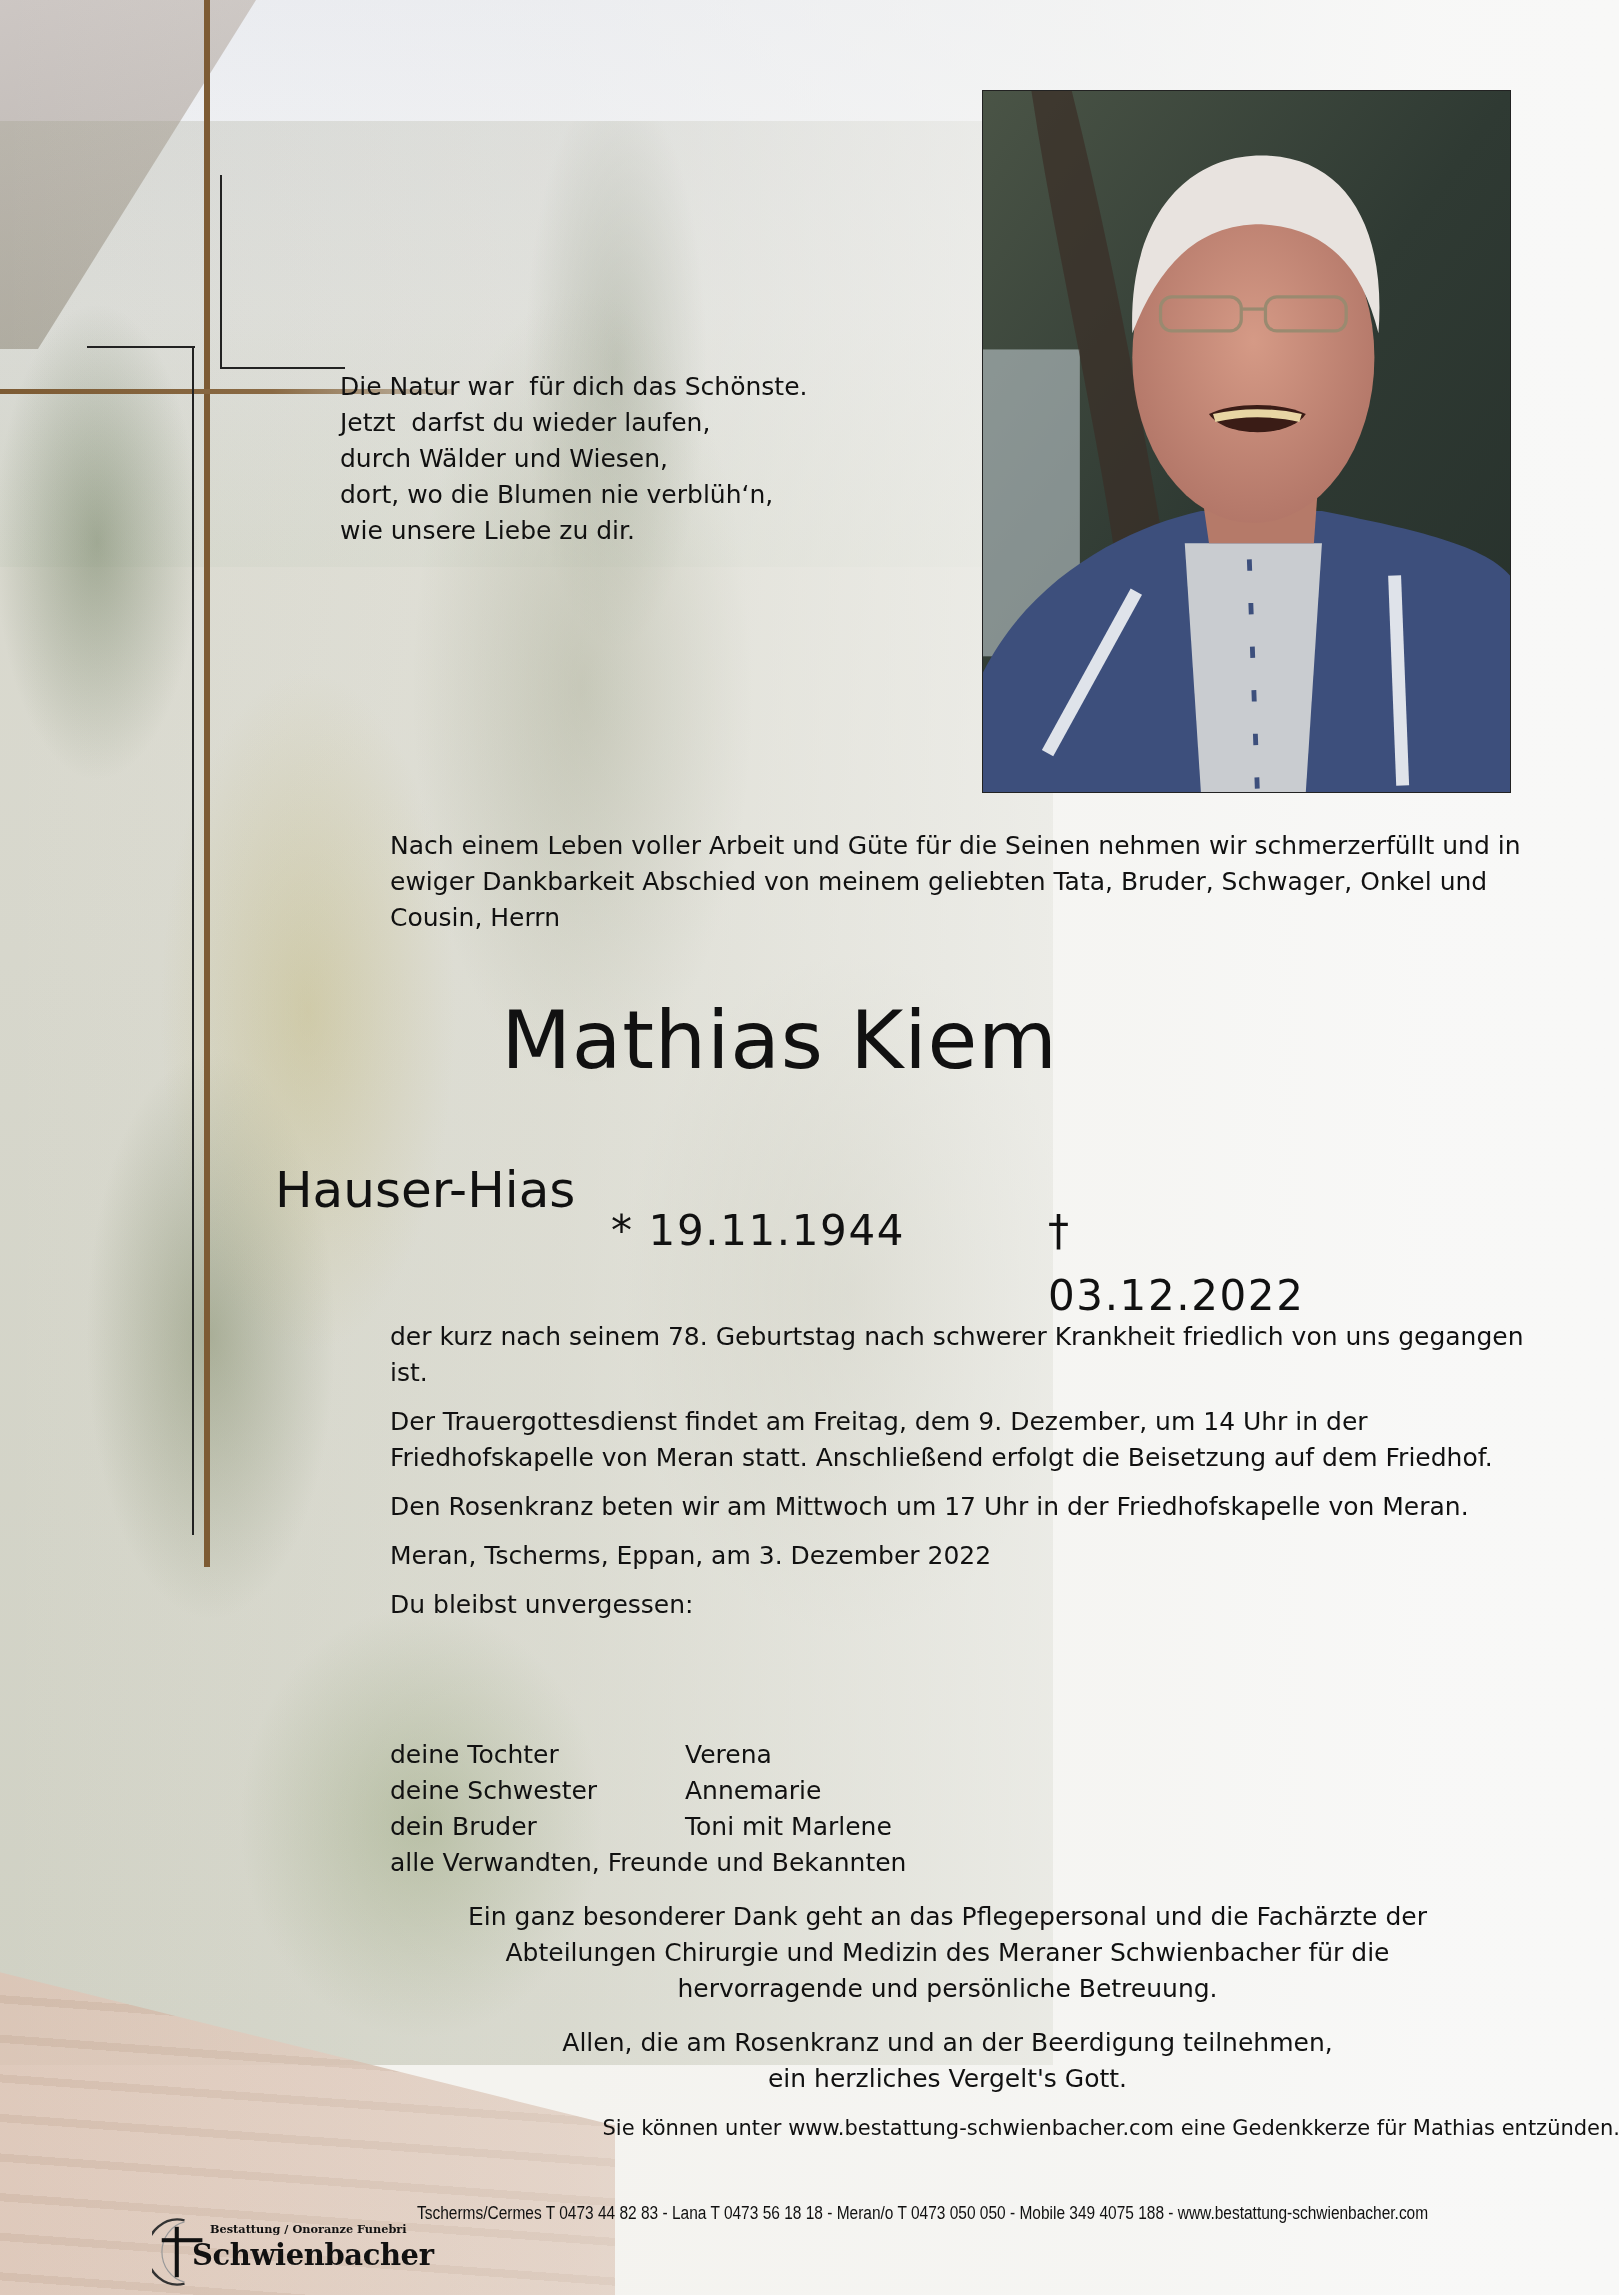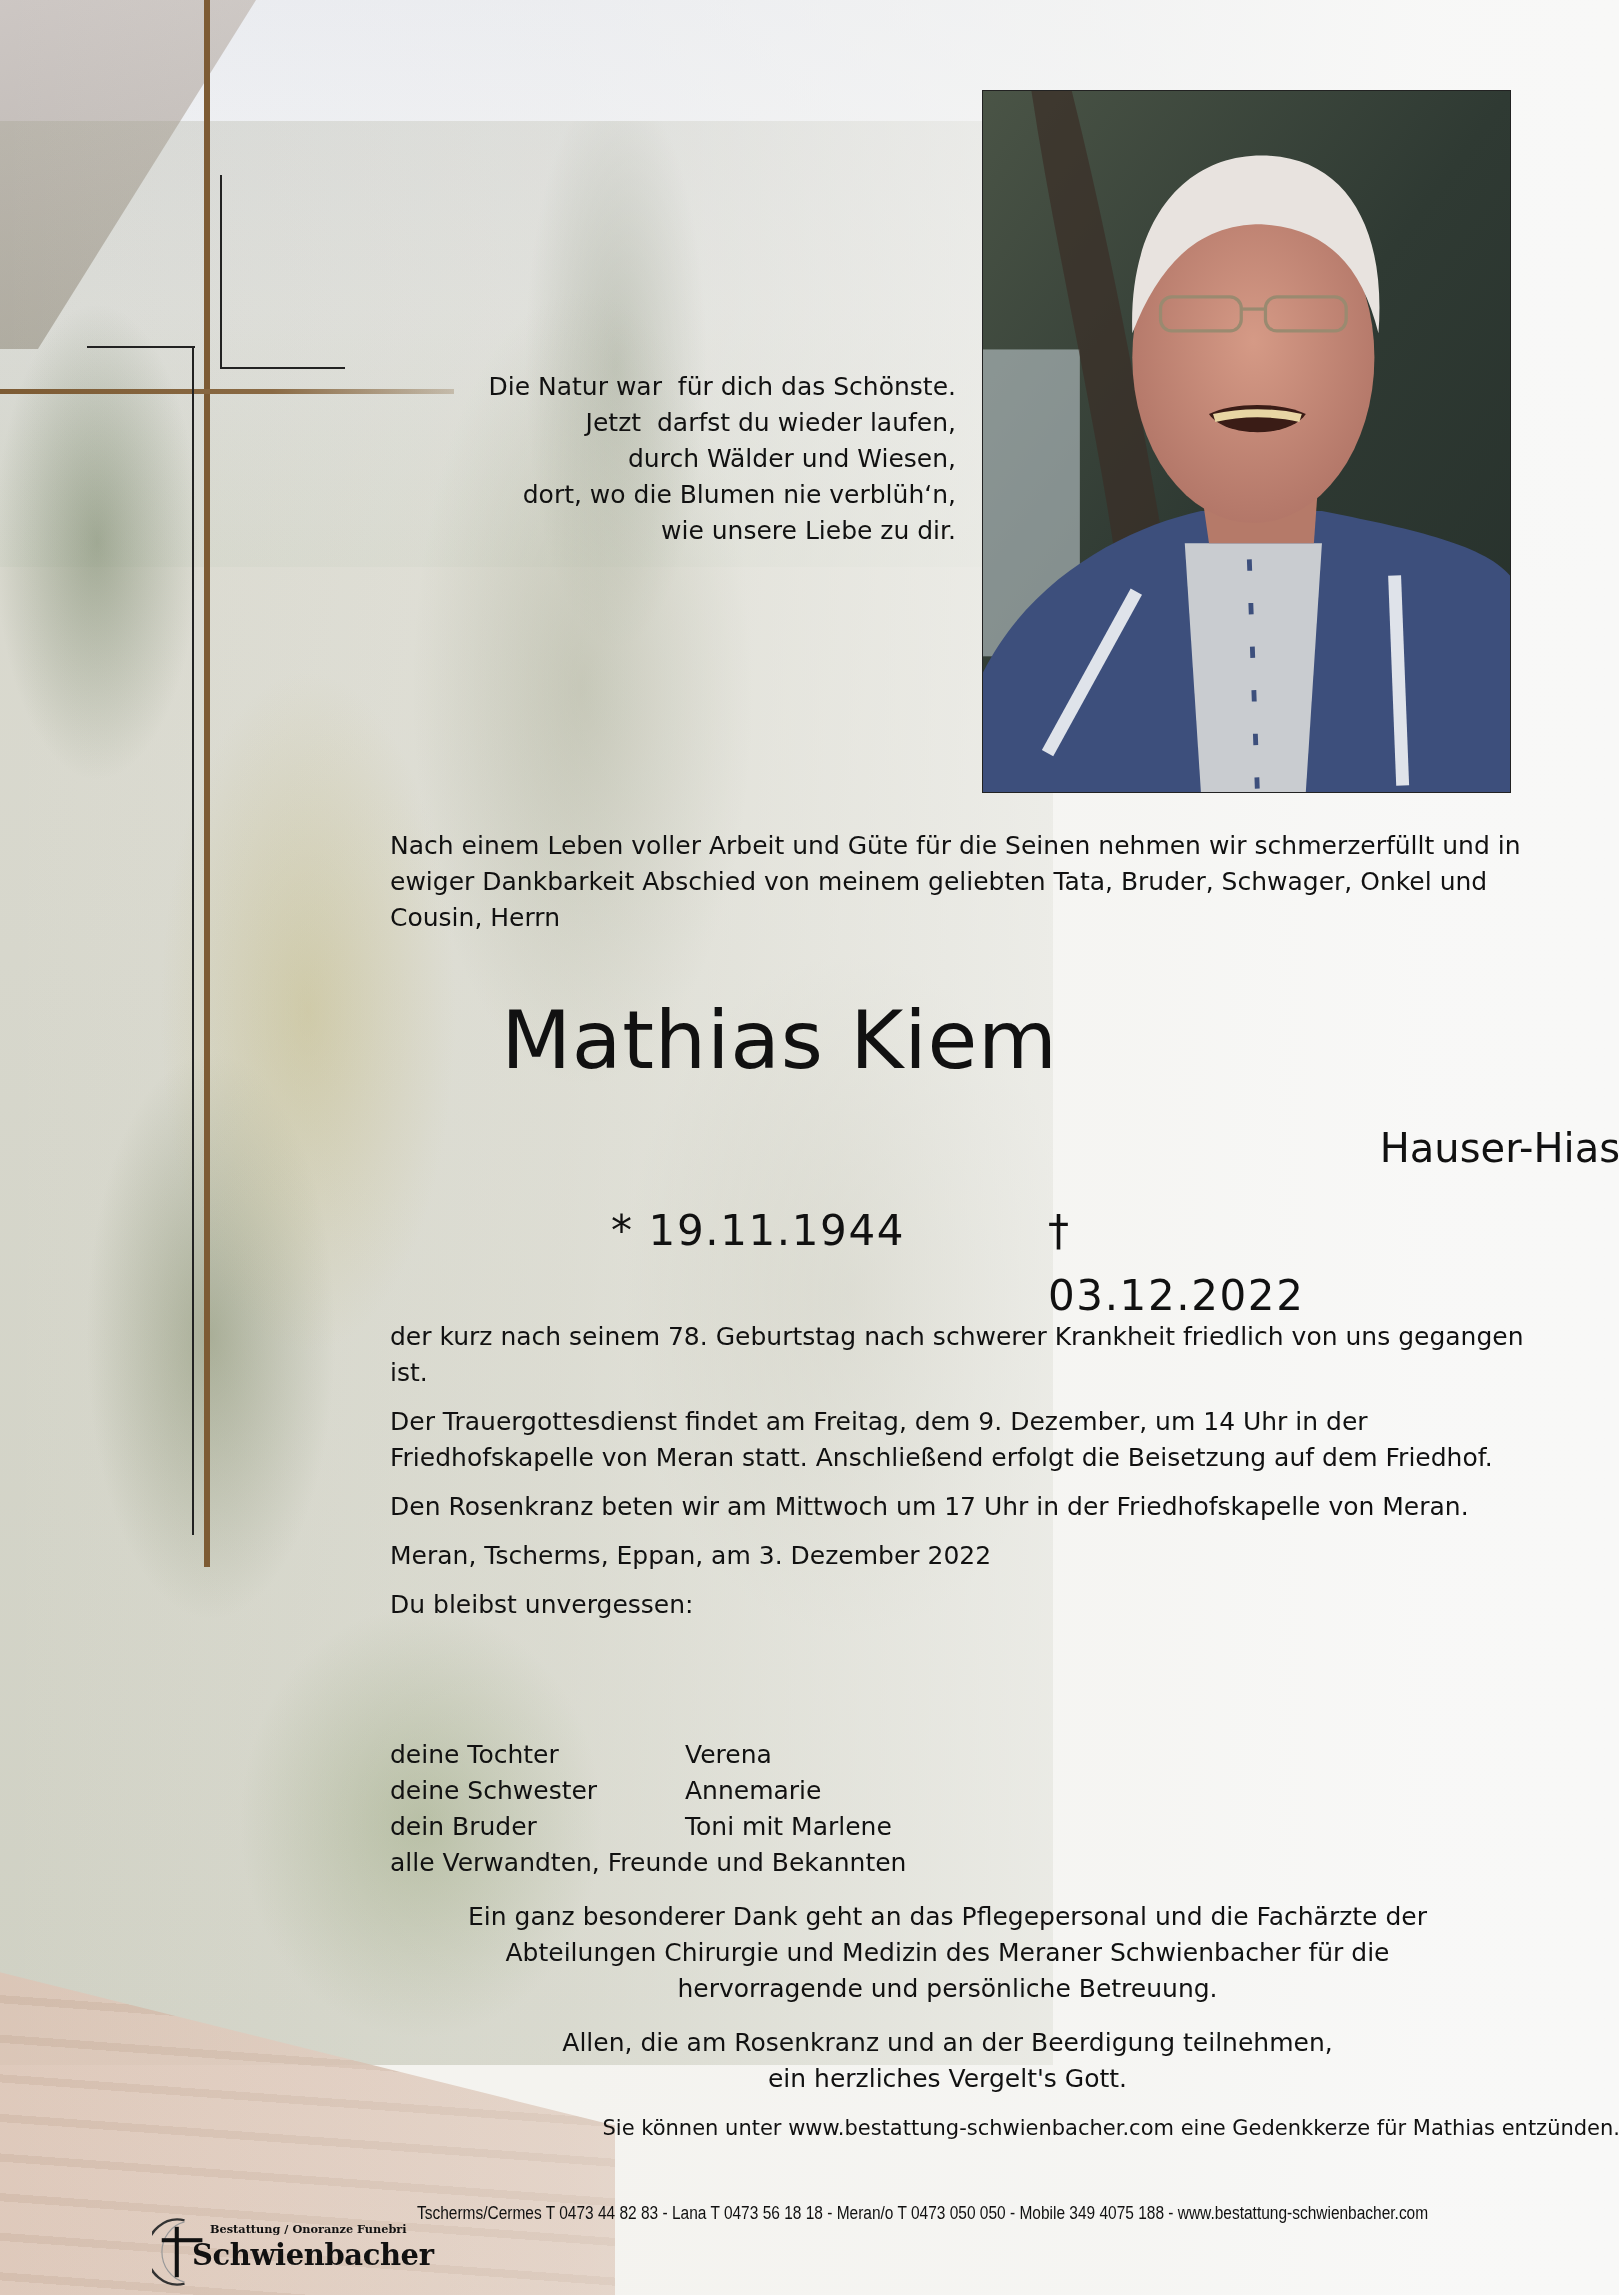--- a/index.html
+++ b/index.html
@@ -44,41 +44,41 @@
     .cross-v { position: absolute; left: 204px; top: 0; width: 5.7px; height: 1567px; background: #7d5b34; z-index: 2; }
     .cross-h { position: absolute; left: 0; top: 389px; width: 454px; height: 4.9px; background: linear-gradient(90deg, #7d5b34 0%, #8a6a44 60%, rgba(138,106,68,.3) 100%); z-index: 2; }
     .bracket-top-v { position: absolute; left: 220px; top: 175px; width: 1.6px; height: 194px; background: #222; z-index: 2; }
     .bracket-top-h { position: absolute; left: 220px; top: 367px; width: 125px; height: 1.6px; background: #222; z-index: 2; }
     .bracket-low-h { position: absolute; left: 87px; top: 346px; width: 108px; height: 1.6px; background: #222; z-index: 2; }
     .bracket-low-v { position: absolute; left: 192px; top: 346px; width: 1.6px; height: 1189px; background: #222; z-index: 2; }
     
     .content { position: absolute; inset: 0; z-index: 3; }
     .poem {
       position: absolute; left: 340px; top: 369px; width: 616px;
-      text-align: right; font-size: 25px; line-height: 36px; color: #111;
+      text-align: left; font-size: 25px; line-height: 36px; color: #111;
     }
     .poem div { white-space: pre; }
     .photo-frame {
       position: absolute; left: 982px; top: 90px; width: 529px; height: 703px;
       border: 1.6px solid #222; box-sizing: border-box; overflow: hidden;
       background: #3b4540;
     }
     .photo-frame svg { width: 100%; height: 100%; display: block; }
     .intro {
       position: absolute; left: 390px; top: 828px; width: 1150px;
       font-size: 25px; line-height: 36px;
     }
     .name {
       position: absolute; left: 0; width: 1284px; top: 992px;
       text-align: center; font-size: 81px; line-height: 97px; padding-left: 275px; box-sizing: border-box;
       letter-spacing: 0.8px;
     }
     .nickname {
-      position: absolute; left: 0; width: 1620px; top: 1116px;
-      text-align: right; font-size: 40px; line-height: 65px; padding-left: 275px; box-sizing: border-box;
+      position: absolute; left: 0; width: 1620px; top: 1158px;
+      text-align: left; font-size: 50px; line-height: 65px; padding-left: 275px; box-sizing: border-box;
     }
     .dates {
       position: absolute; left: 595px; top: 1198px; width: 729px; height: 65px;
       font-size: 42px; line-height: 65px; letter-spacing: 1.6px; margin-left: 16px;
     }
     .dates .born { position: absolute; left: 0; top: 0; }
     .dates .died { position: absolute; left: 437px; top: 0; }
     .body-text {
       position: absolute; left: 390px; top: 1319px; width: 1134px;
       font-size: 25px; line-height: 36px;

